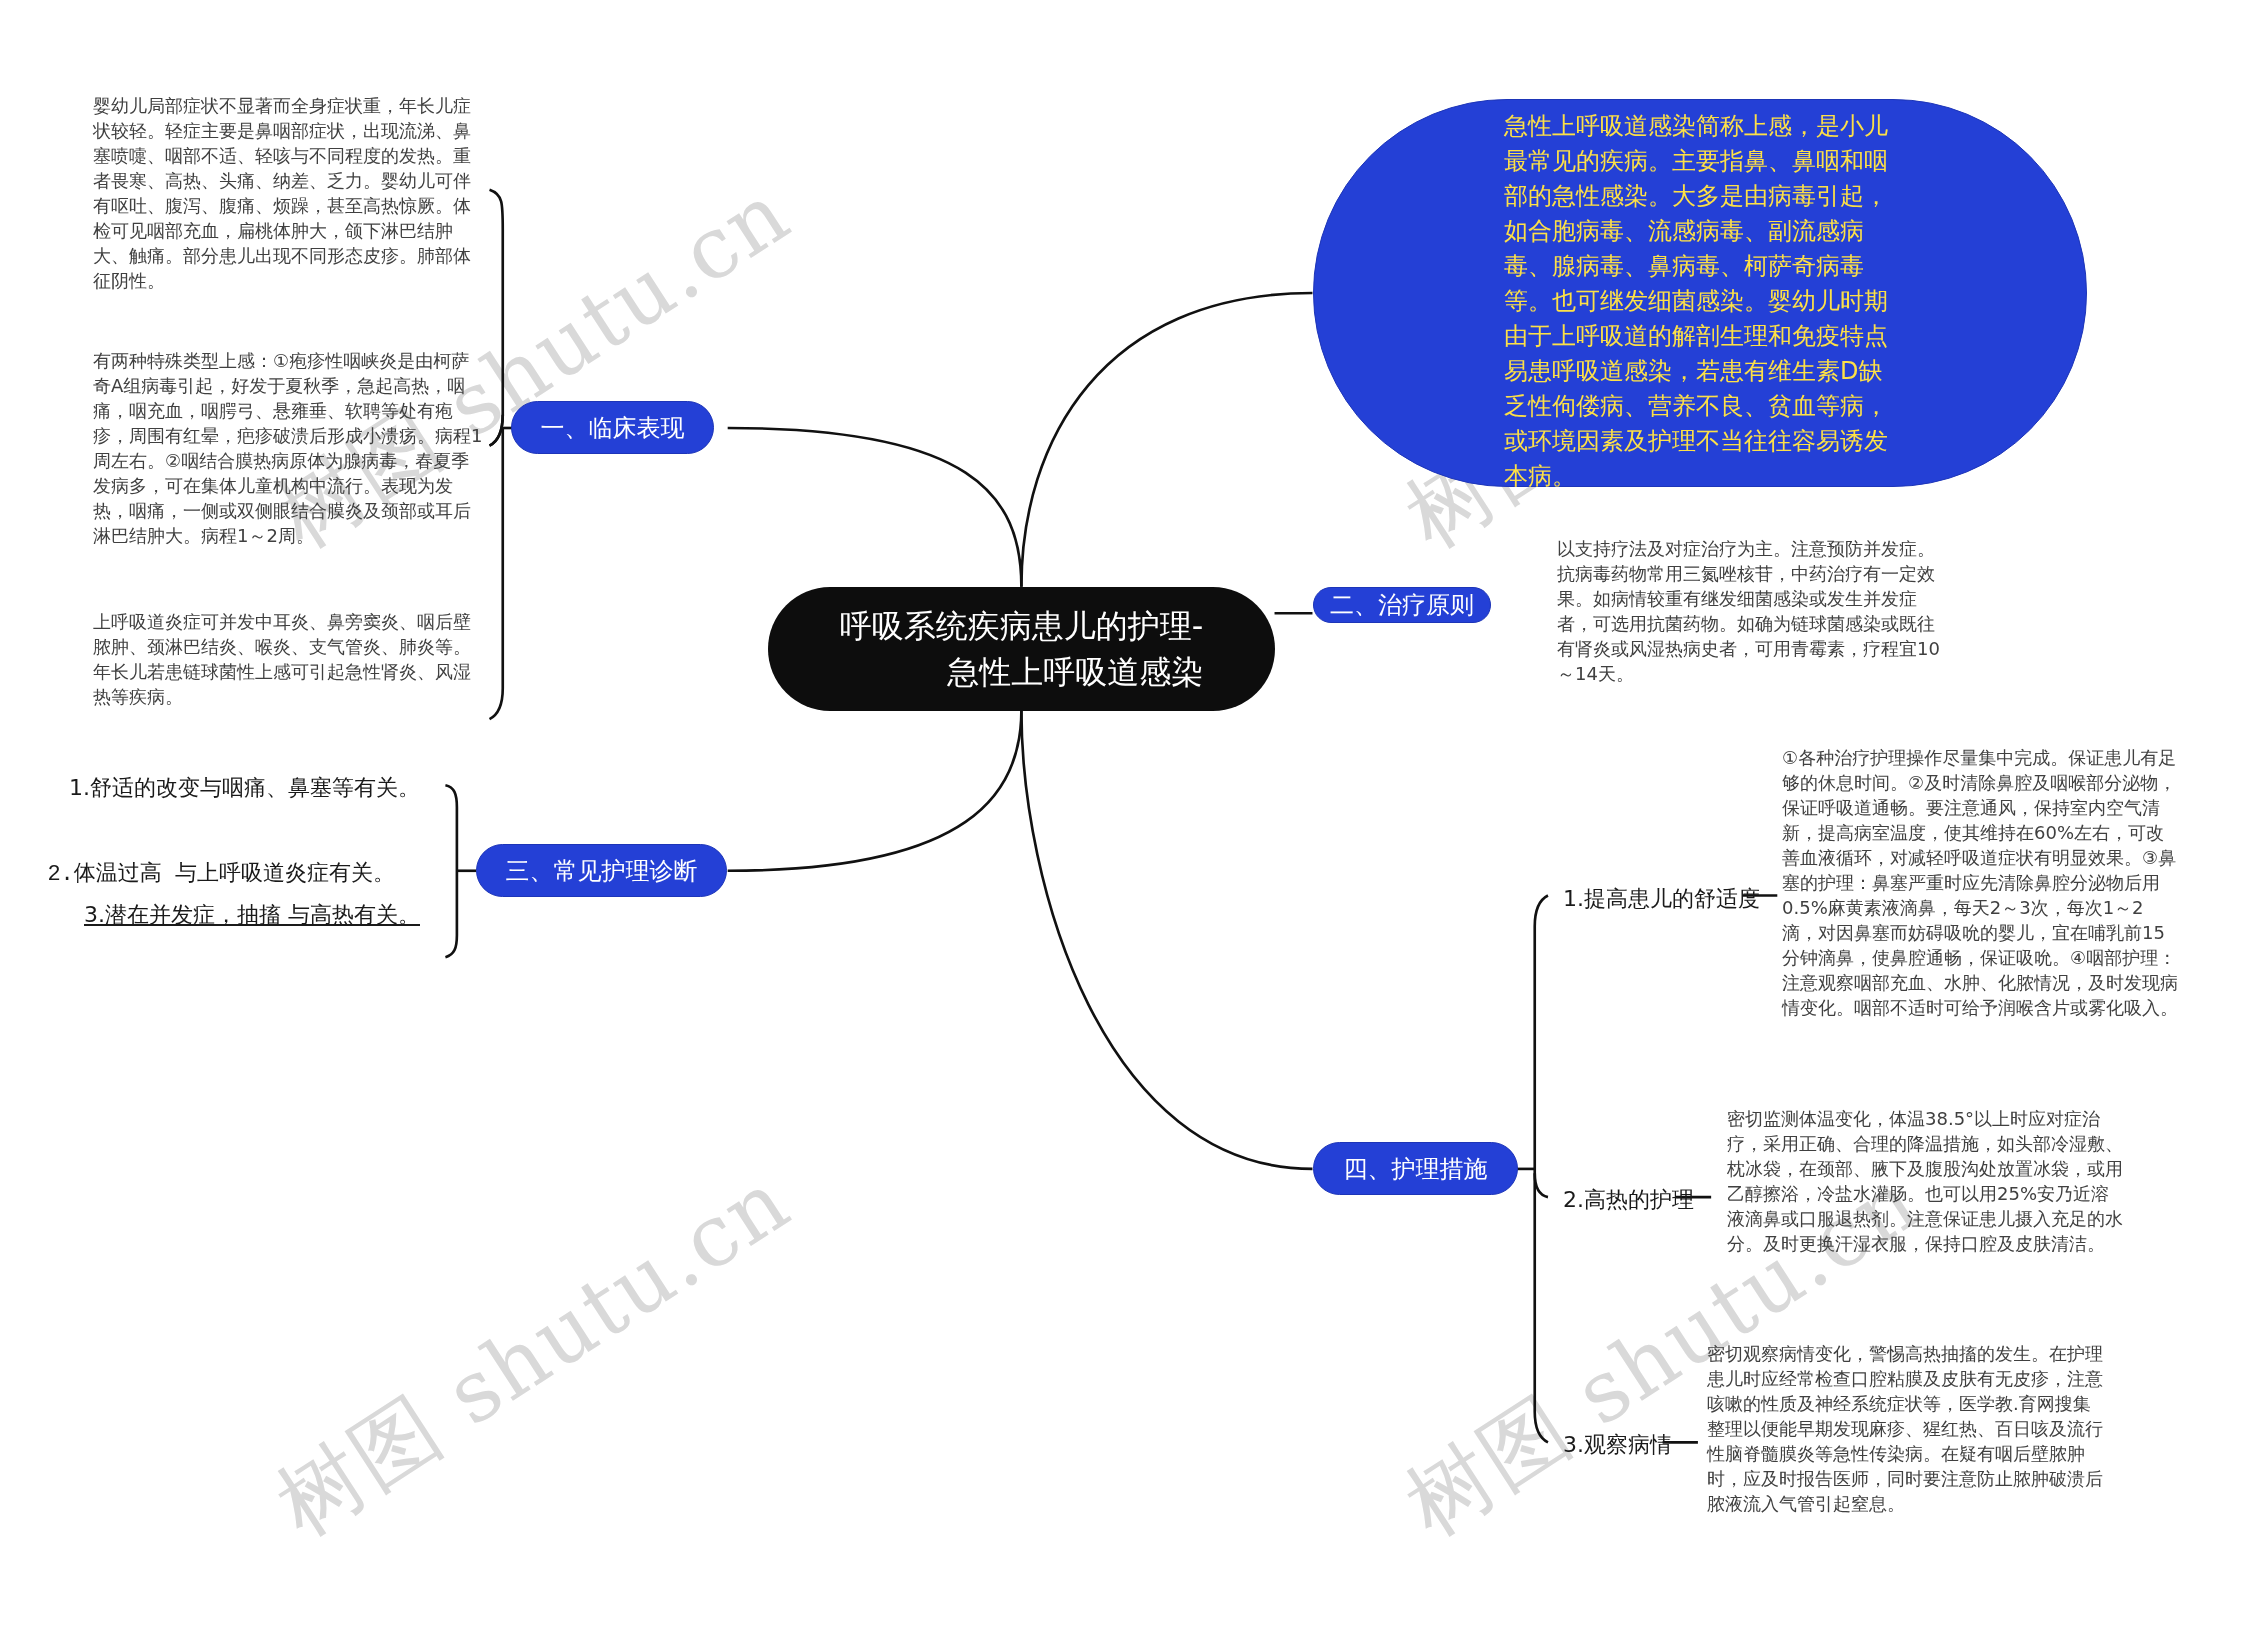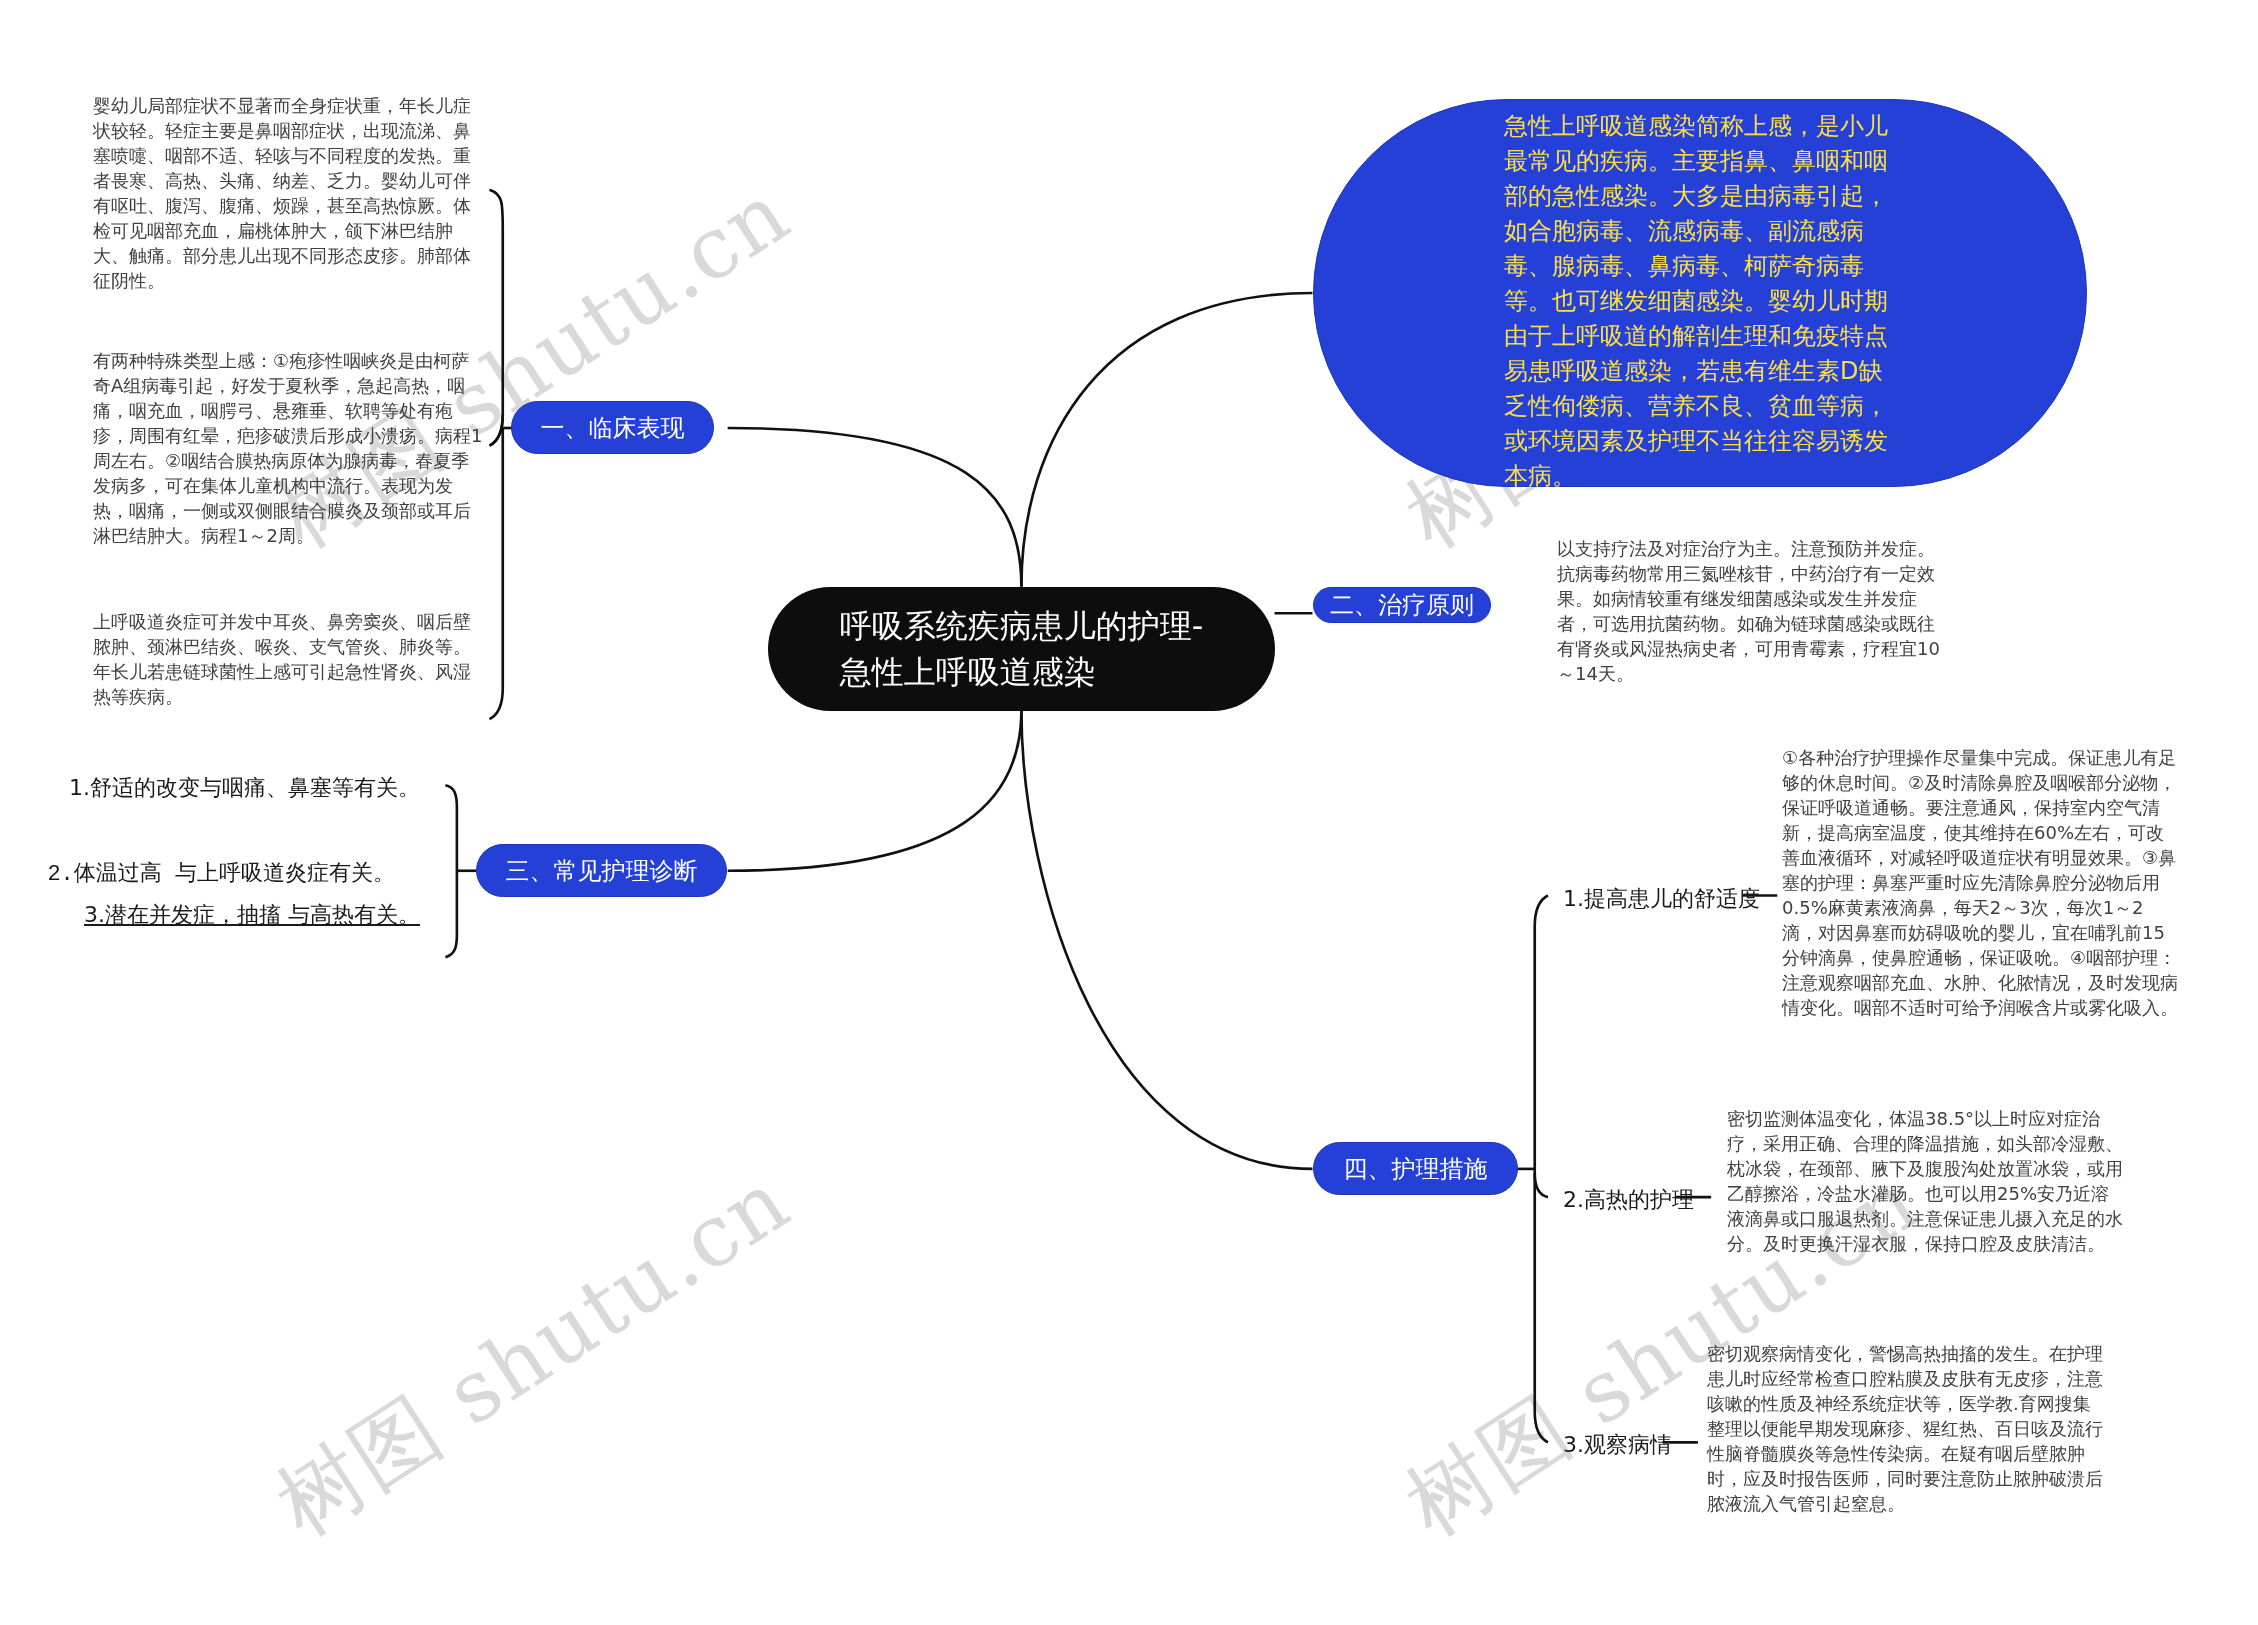--- a/index.html
+++ b/index.html
@@ -4,21 +4,21 @@
 <style>
   html, body { margin:0; padding:0; background:#ffffff; }
   body { width:2258px; height:1626px; position:relative; overflow:hidden;
          font-family:"DejaVu Sans","Liberation Sans",sans-serif; color:#1a1a1a; }
   svg.links { position:absolute; left:0; top:0; width:2258px; height:1626px; z-index:1; }
   .watermark { position:absolute; z-index:0; font-family:"DejaVu Serif","Liberation Serif",serif;
                color:#d9d9d9; font-size:85px; white-space:nowrap; transform-origin:left bottom;
                transform:rotate(-33deg); letter-spacing:1.8px; pointer-events:none; }
   .center-node { position:absolute; z-index:3; left:768px; top:587px; width:507px; height:124px;
                  background:#0d0d0d; border-radius:62px; color:#fff; display:flex; align-items:center;
-                 justify-content:center; text-align:left; font-size:32px; line-height:46px; }
+                 justify-content:center; text-align:right; font-size:32px; line-height:46px; }
   .branch { position:absolute; z-index:3; background:#2440d6; color:#fff; border-radius:28px;
             display:flex; align-items:center; justify-content:center; font-size:24px;
             border:1.8px solid #1d35b8; box-sizing:border-box; }
   .bubble { position:absolute; z-index:3; left:1313px; top:99px; width:774px; height:388px;
             background:#2440d6; border-radius:194px; color:#fde047; box-sizing:border-box;
             border:1.8px solid #1d35b8; }
   .bubble-text { position:absolute; left:190px; top:8.8px; width:388px; font-size:24px; line-height:35px; }
   .leaf { position:absolute; z-index:3; font-size:18px; line-height:25px; color:#404040; }
   .label { position:absolute; z-index:3; font-size:22px; color:#1a1a1a; white-space:nowrap; }
 </style>

